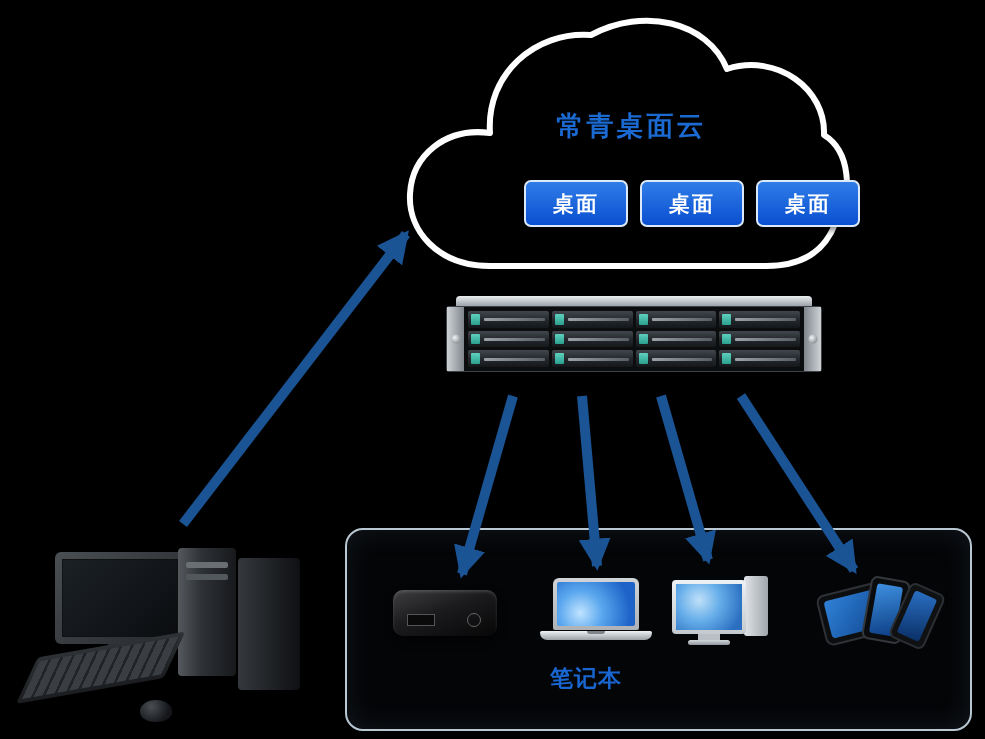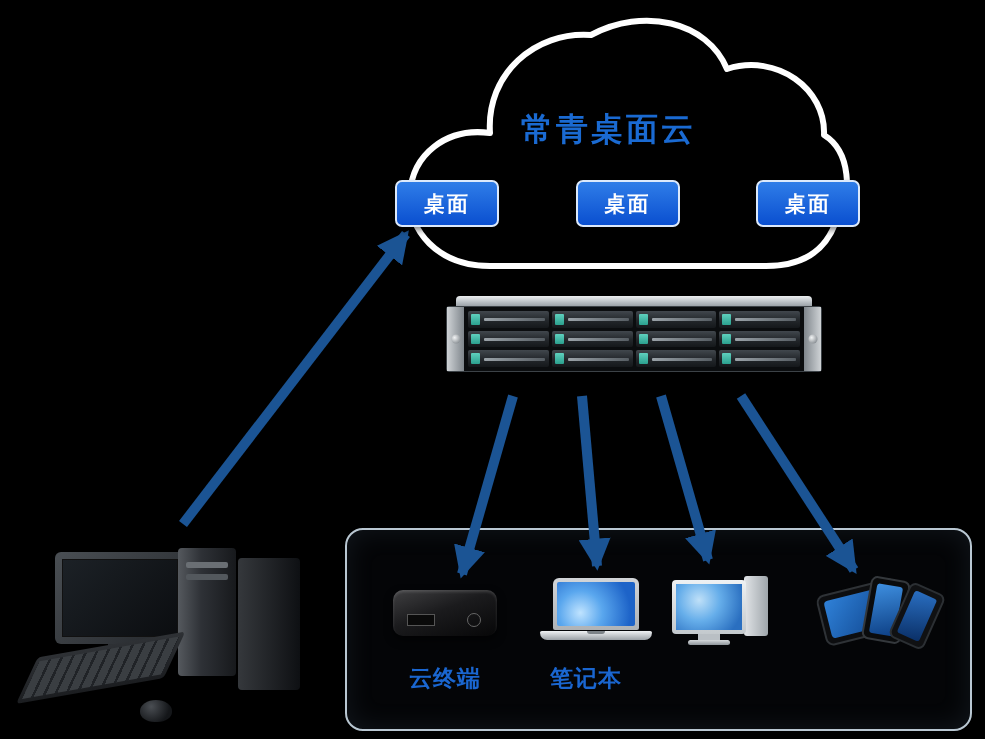--- a/index.html
+++ b/index.html
@@ -18,27 +18,27 @@
     overflow:hidden;font-family:"Liberation Sans",sans-serif;
   }
   
   .arrows{position:absolute;left:0;top:0;width:985px;height:739px;z-index:2;pointer-events:none;}
   .arrow{stroke:var(--arrow-blue);stroke-width:10;fill:none;}
   .arrow-head{fill:var(--arrow-blue);}
   
   .cloud-svg{position:absolute;left:395px;top:10px;width:465px;height:278px;z-index:3;}
   .cloud-outline{fill:#000;stroke:#ffffff;stroke-width:6;stroke-linejoin:round;}
   .cloud-title{
-    position:absolute;left:376px;top:108px;width:465px;z-index:4;
-    text-align:center;font-size:32px;font-weight:bold;letter-spacing:3px;
+    position:absolute;left:399px;top:108px;width:465px;z-index:4;
+    text-align:center;font-size:27px;font-weight:bold;letter-spacing:3px;
     color:var(--title-blue);
   }
   .desk-row{
     position:absolute;left:395px;top:180px;width:465px;z-index:4;
-    display:flex;justify-content:space-between;
+    display:flex;justify-content:flex-end;gap:12px;
   }
   .desk-btn{
     width:104px;height:47px;border-radius:7px;box-sizing:border-box;
     background:linear-gradient(180deg,var(--btn-top) 0%,var(--btn-bottom) 100%);
     border:2px solid #dce9fb;color:#fff;font-size:21px;font-weight:bold;letter-spacing:2px;
     display:flex;align-items:center;justify-content:center;
     box-shadow:0 3px 6px rgba(0,0,0,.5);
   }
   
   .server{position:absolute;left:446px;top:296px;width:376px;height:84px;z-index:3;}
@@ -213,21 +213,20 @@
           <div class="tray"></div>
           <div class="tray"></div>
         </div>
       <div class="server-ear right"></div>
     </div>
   </div>
 
   <div class="panel"></div>
 
   <div class="thin-client"></div>
-  <div class="dev-label lbl-thin">云终端</div>
 
   <div class="laptop">
     <div class="laptop-screen">
       <div class="laptop-display"></div>
     </div>
     <div class="laptop-base"></div>
   </div>
   <div class="dev-label lbl-laptop">笔记本</div>
 
   <div class="desktop-pc">

